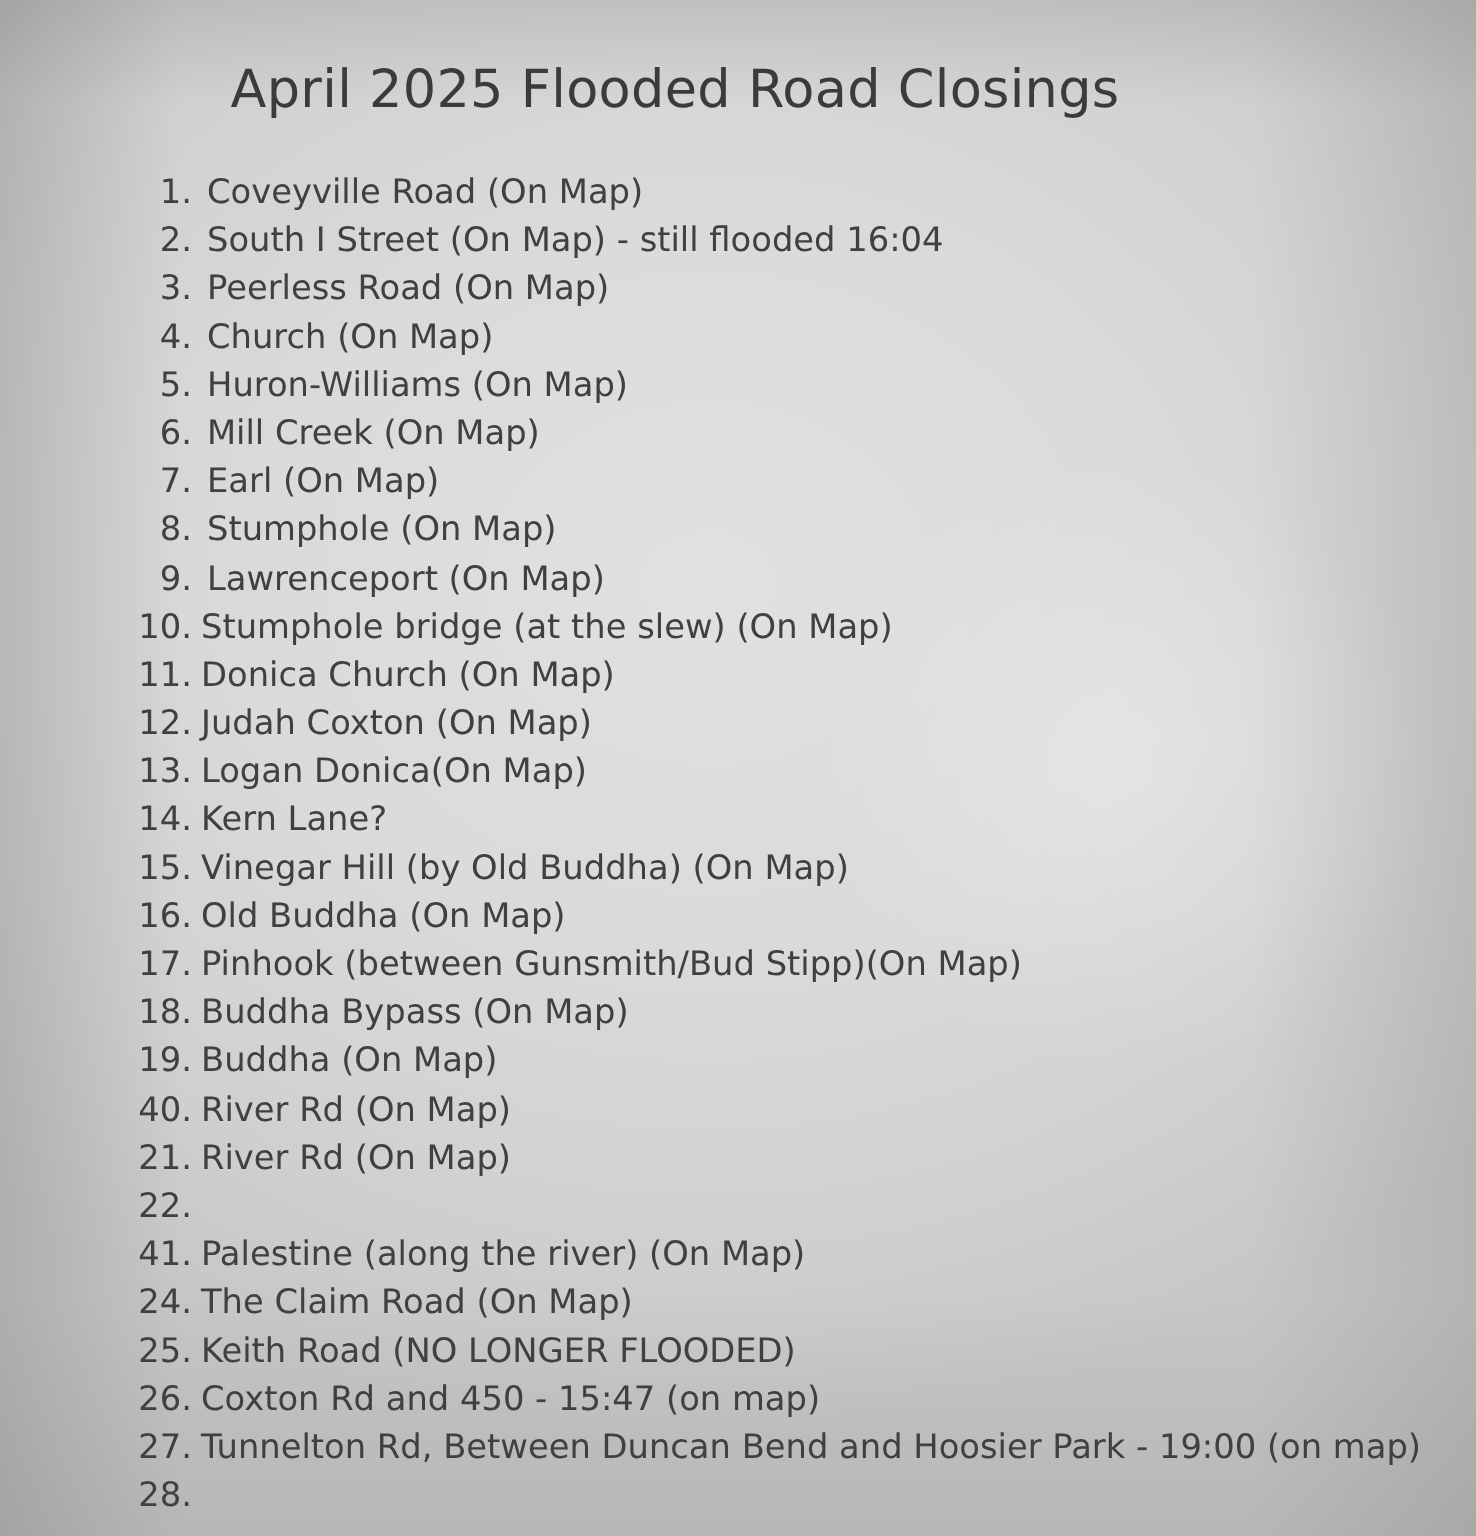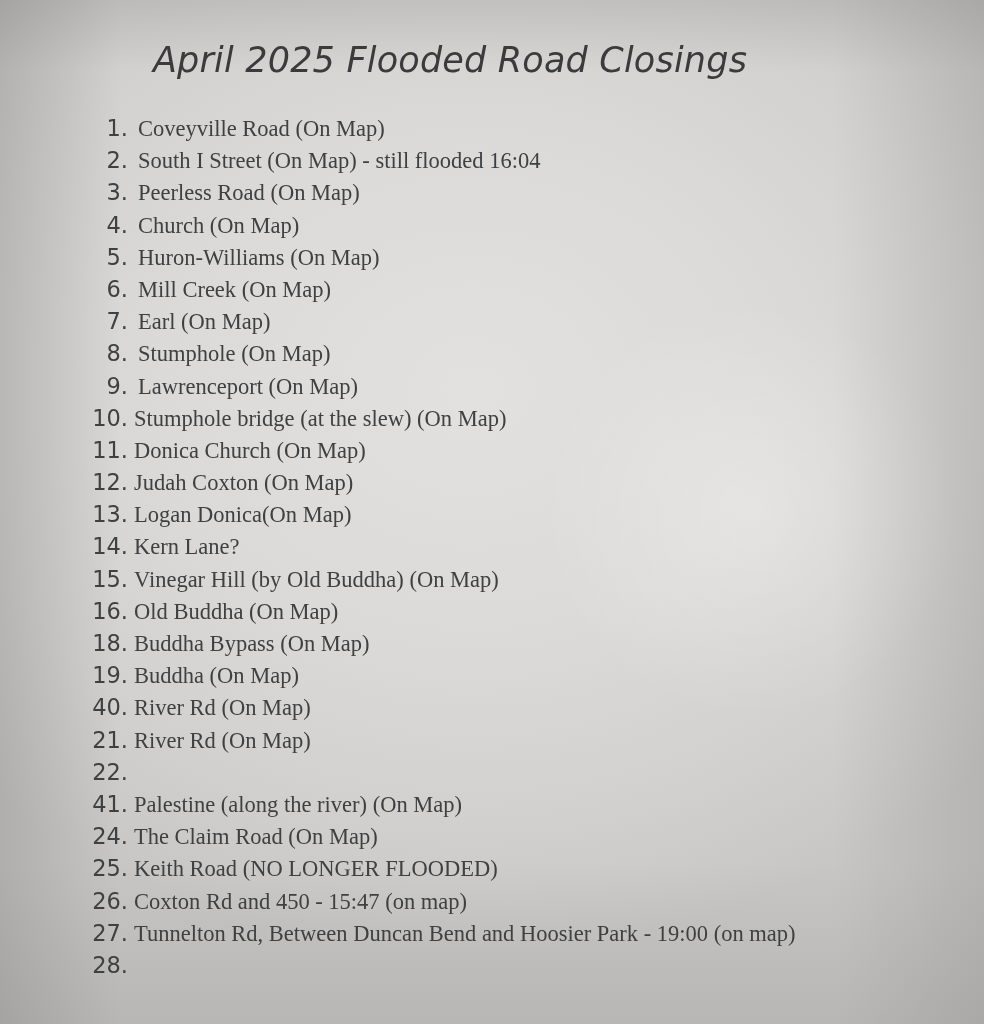--- a/index.html
+++ b/index.html
@@ -60,21 +60,20 @@
     position: absolute;
     top: 40px;
     left: 0;
     width: 900px;
     text-align: center;
     font-size: 35px;
     letter-spacing: 0.2px;
     color: #3b3b3d;
     font-family: "DejaVu Sans", sans-serif;
     white-space: nowrap;
-    font-style: italic;
   }
 
   .list {
     position: absolute;
     top: 115px;
     left: 92px;
     width: 870px;
   }
   .item {
     display: flex;
@@ -86,21 +85,20 @@
   }
   .num {
     width: 42px;
     text-align: right;
     flex: none;
     padding-right: 6px;
     box-sizing: border-box;
   }
   .txt {
     flex: 1;
-    font-family: Liberation Serif, serif;
   }
   
   .item.single .num {
     width: 42px;
   }
   .item.single .txt {
     padding-left: 4px;
   }
 </style>
 </head>
@@ -174,20 +172,24 @@
     </div>
     <div class="item">
       <span class="num">15.</span>
       <span class="txt">Vinegar Hill (by Old Buddha) (On Map)</span>
     </div>
     <div class="item">
       <span class="num">16.</span>
       <span class="txt">Old Buddha (On Map)</span>
     </div>
     <div class="item">
+      <span class="num">17.</span>
+      <span class="txt">Pinhook (between Gunsmith/Bud Stipp)(On Map)</span>
+    </div>
+    <div class="item">
       <span class="num">18.</span>
       <span class="txt">Buddha Bypass (On Map)</span>
     </div>
     <div class="item">
       <span class="num">19.</span>
       <span class="txt">Buddha (On Map)</span>
     </div>
     <div class="item">
       <span class="num">40.</span>
       <span class="txt">River Rd (On Map)</span>

